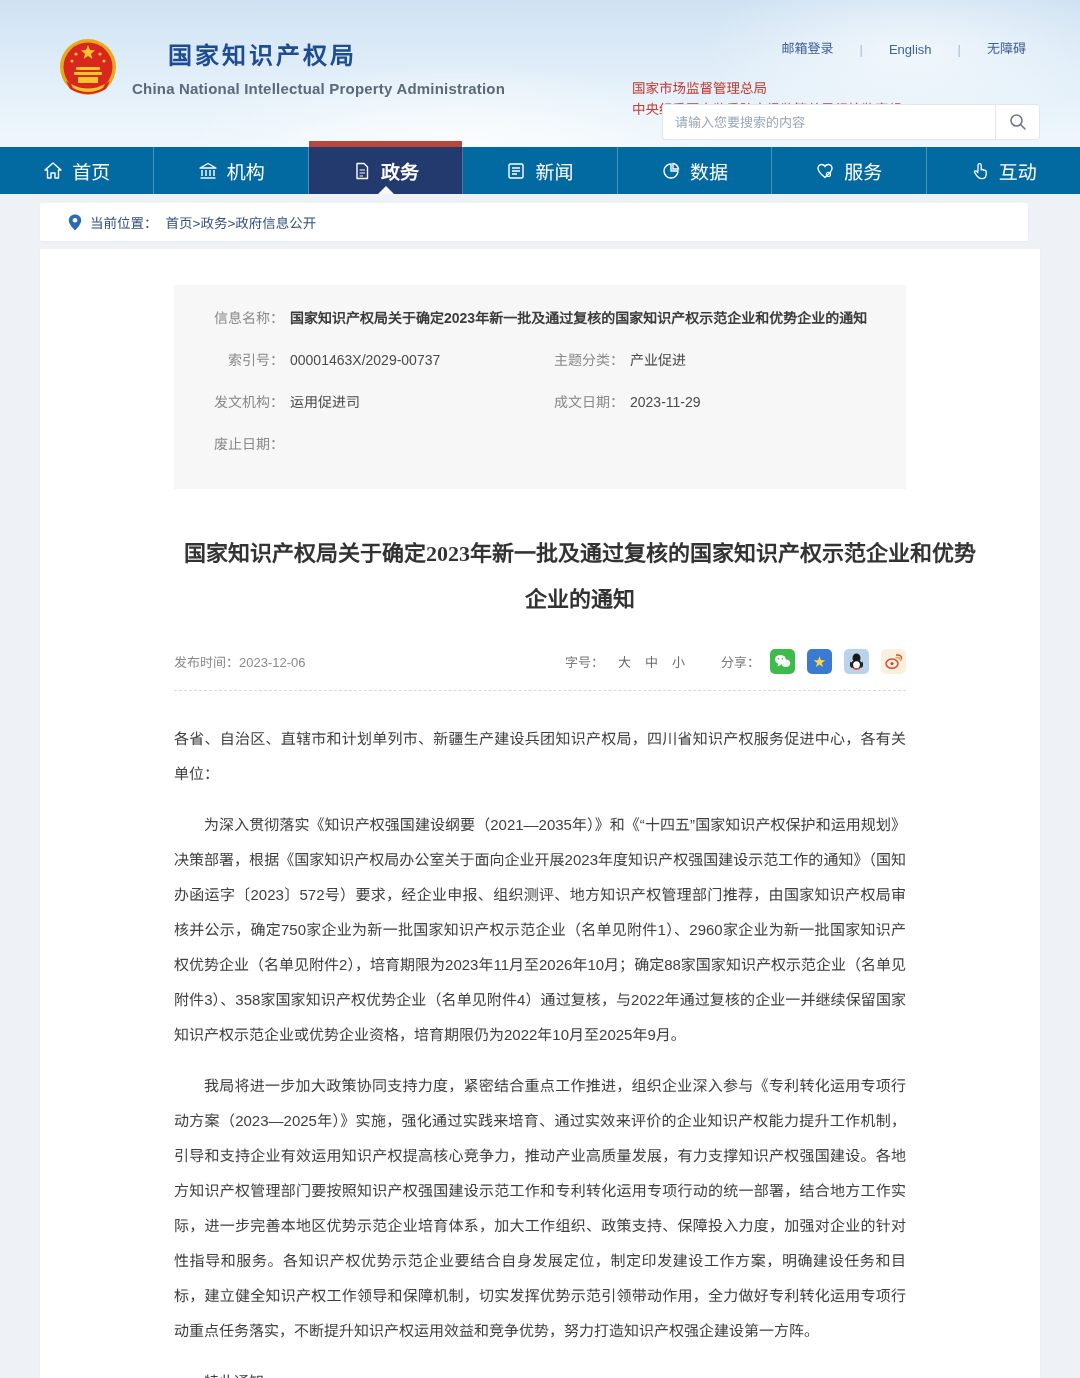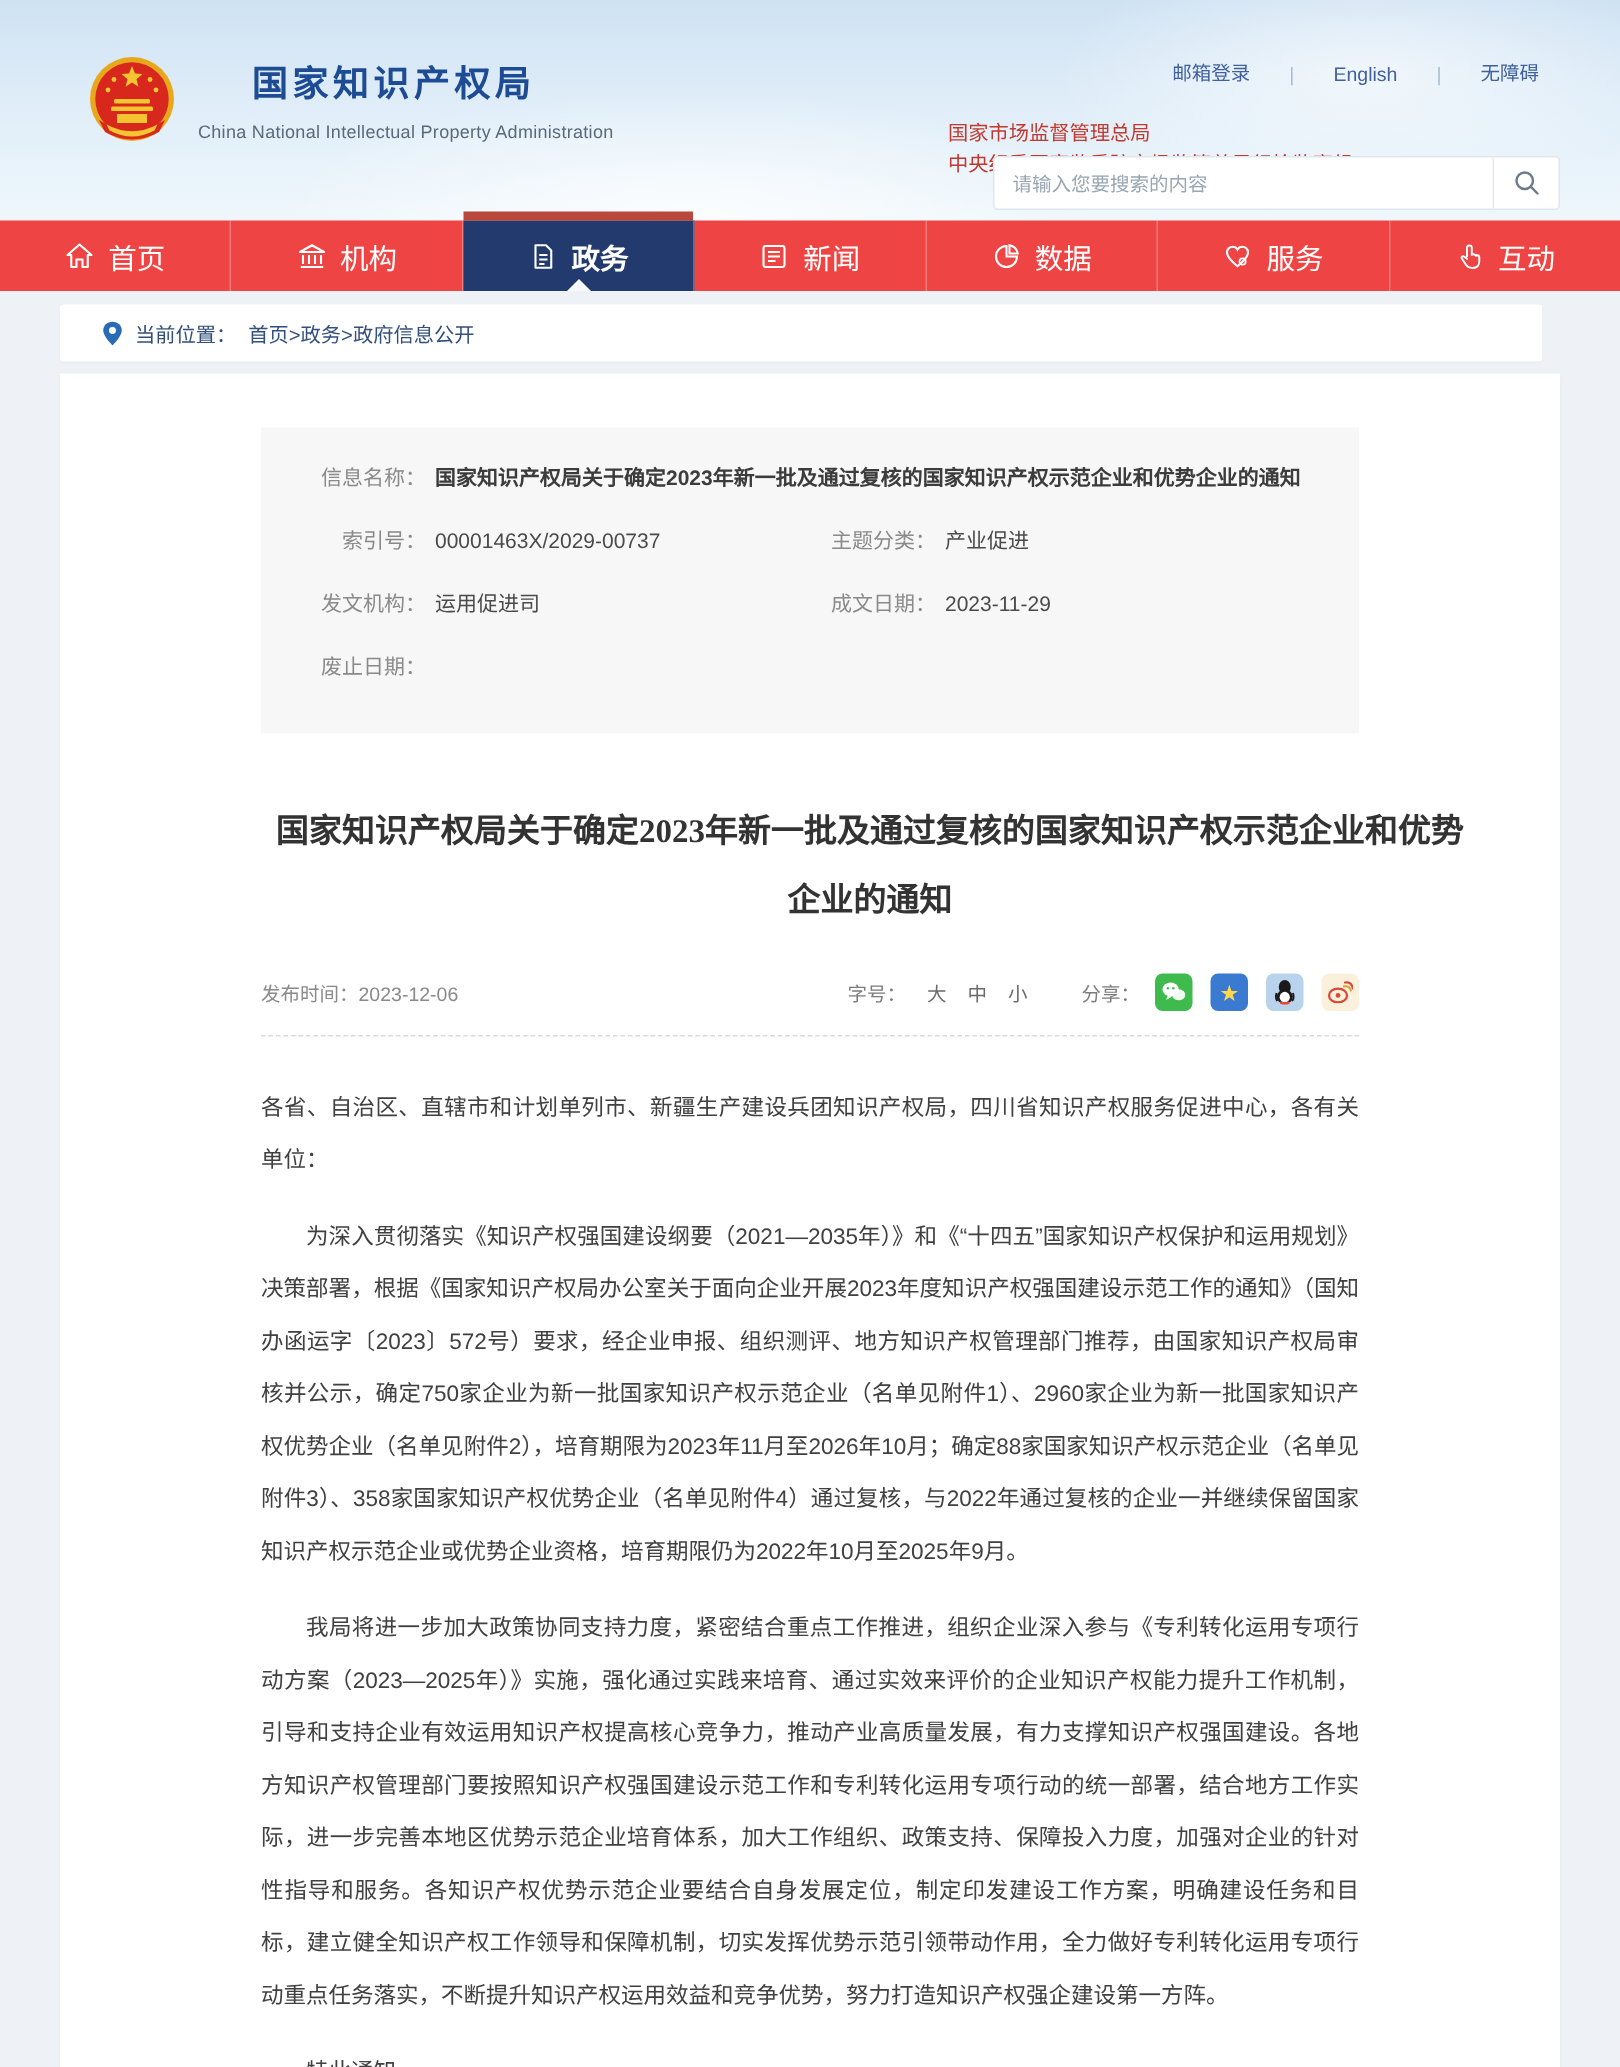--- a/index.html
+++ b/index.html
@@ -20,21 +20,21 @@
     content:""; position:absolute; left:180px; top:60px; width:560px; height:170px;
     background:radial-gradient(ellipse at center,rgba(255,255,255,.75),rgba(255,255,255,0) 70%);
   }
   .site-header::after{
     content:""; position:absolute; right:-40px; top:-30px; width:420px; height:160px;
     background:radial-gradient(ellipse at center,rgba(255,255,255,.6),rgba(255,255,255,0) 70%);
   }
   .logo-wrap { position:absolute; left:58px; top:36px; display:flex; align-items:center; gap:14px; z-index:2; }
   .emblem { width:60px; height:60px; flex:0 0 auto; }
   .logo-text .cn { font-size:24px; font-weight:bold; color:#1d4c94; letter-spacing:3px; line-height:40px;margin-left:36px; }
-  .logo-text .en { font-size:12px; font-weight:normal; color:#5a6a7a; letter-spacing:.2px; margin-top:4px; }
+  .logo-text .en { font-size:15px; font-weight:bold; color:#5a6a7a; letter-spacing:.2px; margin-top:4px; }
 
   .header-right { position:absolute; right:40px; top:38px; width:380px; z-index:2; }
   .top-links { display:flex; justify-content:flex-end; align-items:flex-end; gap:12px; font-size:13px; color:#41619c; }
   .top-links a { color:#41619c; text-decoration:none; padding:0 14px; cursor:pointer; }
   .top-links .sep { color:#a9bdd6; }
   .red-links { margin-top:21px; font-size:13.5px; color:#c13a31; line-height:21px; white-space:nowrap; text-align:left; transform:translateX(-28px); }
   .red-links a { color:#c13a31; text-decoration:none; display:block; cursor:pointer; }
 
   .search-bar {
     position:absolute; right:40px; top:104px; width:378px; height:36px; z-index:2;
@@ -43,21 +43,21 @@
   }
   .search-bar input {
     flex:1; border:none; outline:none; font-size:13px; color:#333; padding:0 12px;
     font-family:inherit; background:transparent;
   }
   .search-bar input::placeholder { color:#9aa6b4; }
   .search-btn { width:44px; height:100%; border:none; background:transparent; border-left:1px solid #e4e9ef;
     display:flex; align-items:center; justify-content:center; cursor:pointer; }
 
   
-  .main-nav { height:47px; background:#ef4444; display:flex; position:relative; z-index:3; }
+  .main-nav { height:47px; background:#0369a1; display:flex; position:relative; z-index:3; }
   .nav-item {
     flex:1; display:flex; align-items:center; justify-content:center; gap:9px;
     color:#fff; font-size:19px; cursor:pointer; position:relative;
     border-right:1px solid rgba(255,255,255,.28);
   }
   .nav-item:last-child { border-right:none; }
   .nav-item svg { width:20px; height:20px; }
   .nav-item.active { background:#223a6d; font-weight:bold; }
   .nav-item.active::before {
     content:""; position:absolute; left:0; right:0; top:-6px; height:6px; background:#b9473c;

